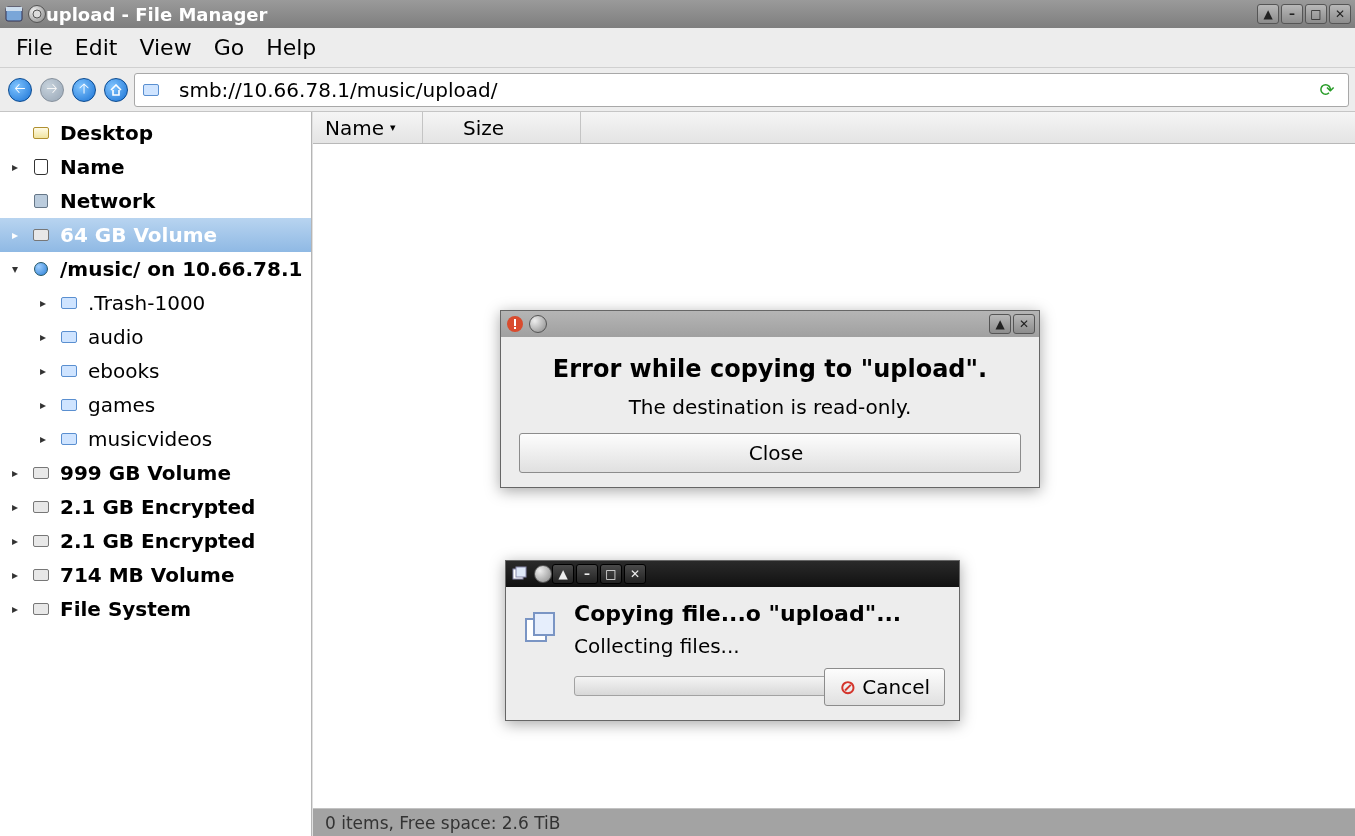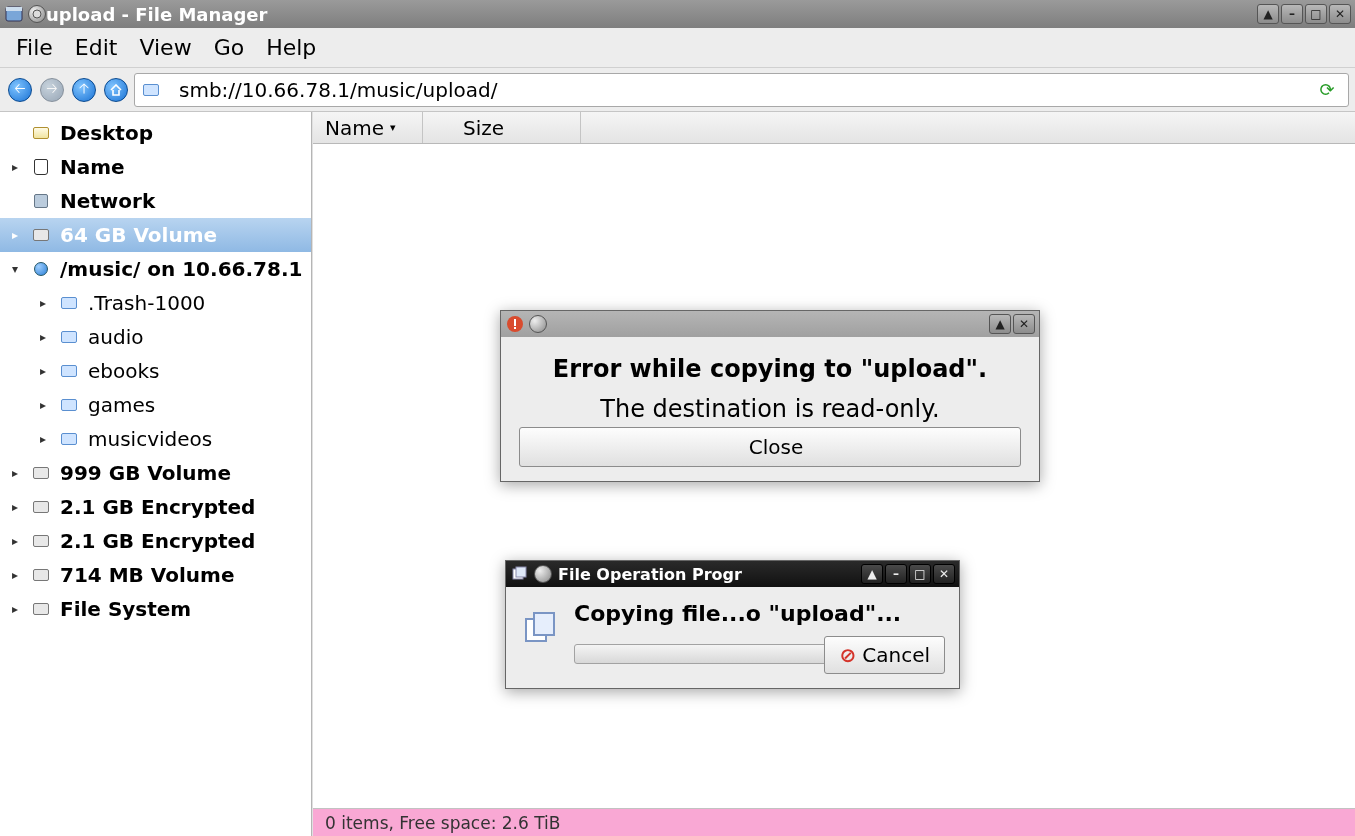--- a/index.html
+++ b/index.html
@@ -137,37 +137,37 @@
 .columns {
   height:32px;
   background:linear-gradient(to bottom,#f5f5f5,#e4e4e4);
   border-bottom:1px solid #b8b8b8;
   display:flex; align-items:center; font-size:20px;gap:28px;
 }
 .col { padding:0 12px; border-right:1px solid #c4c4c4; height:100%; display:flex;align-items:center;gap:6px;}
 .col .sort { font-size:11px; }
 .content-area{ flex:1; background:#fff; position:relative; }
 .statusbar {
-  height:28px; background:#f9a8d4; border-top:1px solid #c2c2c2;
+  height:28px; background:#a3a3a3; border-top:1px solid #c2c2c2;
   display:flex;align-items:center; padding:0 12px; font-size:17px; color:#333;
 }
 
 
 .dialog {
   position:absolute;
   background:#ededed;
   border:1px solid #666;
   box-shadow:0 3px 14px rgba(0,0,0,.35);
 }
 
 
 .dlg-error { left:500px; top:310px; width:540px; }
 .dlg-error .body { padding:18px 18px 14px 18px; text-align:center; }
 .dlg-error .hdr { font-size:24px; font-weight:bold; margin-bottom:12px; }
-.dlg-error .msg { font-size:24px; margin-bottom:4px; }
+.dlg-error .msg { font-size:20px; margin-bottom:14px; }
 .dlg-error .btn, .dlg-prog .btn {
   display:flex;align-items:center;justify-content:center;
   background:linear-gradient(to bottom,#fdfdfd,#e0e0e0);
   border:1px solid #8c8c8c; border-radius:3px;
   height:40px; font-size:20px; cursor:pointer;padding-left:12px;
 }
 .dlg-error .btn { width:100%; }
 
 
 .dlg-prog { left:505px; top:560px; width:455px; }
@@ -410,37 +410,37 @@
   <div class="window-titlebar progress" style="height:26px">
     <div class="titlebar-left">
       <span class="app-icon">
         <svg viewBox="0 0 20 20">
             <rect x="3" y="5" width="10" height="10" fill="#fff" stroke="#88a"></rect>
             <rect x="6" y="3" width="10" height="10" fill="#dfe8f8" stroke="#88a"></rect>
           </svg>
       </span>
       <span class="title-circle"></span>
     </div>
-    <div class="titlebar-center" style="font-size:16px;text-align:left;padding-left:6px">File Operation Progr</div>
     <div class="titlebar-right">
       <div class="title-btn">▲</div>
       <div class="title-btn">–</div>
       <div class="title-btn">□</div>
       <div class="title-btn">✕</div>
     </div>
   </div>
   <div class="body">
     <div class="copy-icon">
       <svg viewBox="0 0 40 40">
           <rect x="6" y="12" width="20" height="22" fill="#fff" stroke="#7a95c4" stroke-width="2"></rect>
           <rect x="14" y="6" width="20" height="22" fill="#e6eefc" stroke="#7a95c4" stroke-width="2"></rect>
         </svg>
     </div>
     <div class="ptxt">
       <div class="pt1">Copying file...o "upload"...</div>
+      <div class="pt2">Collecting files...</div>
       <div class="progressbar"></div>
       <div class="btnrow">
         <div class="btn">
           <span class="cancel-x">⊘</span>
           <span>Cancel</span>
         </div>
       </div>
     </div>
   </div>
 </div>

